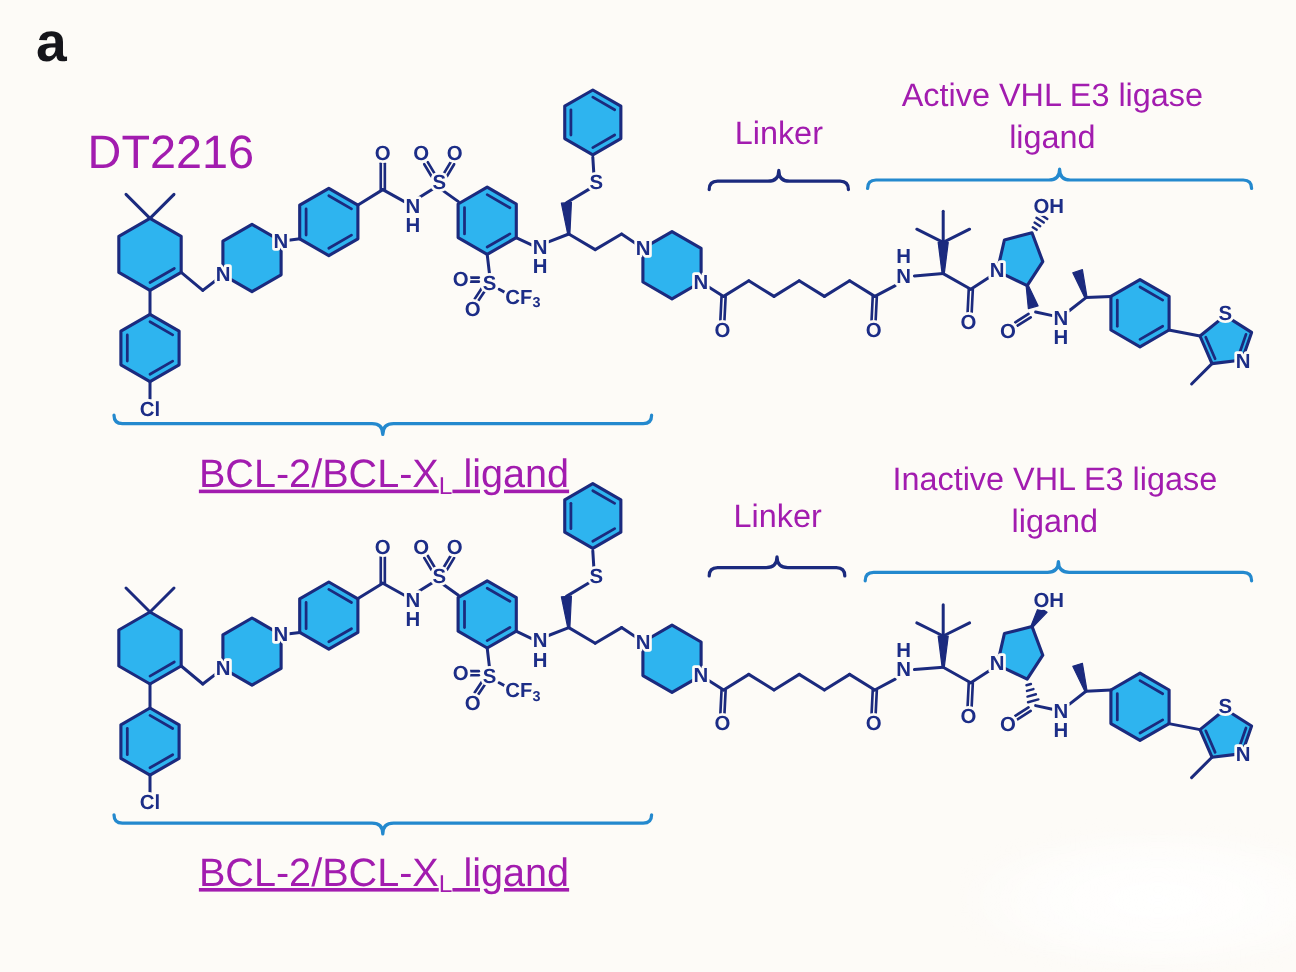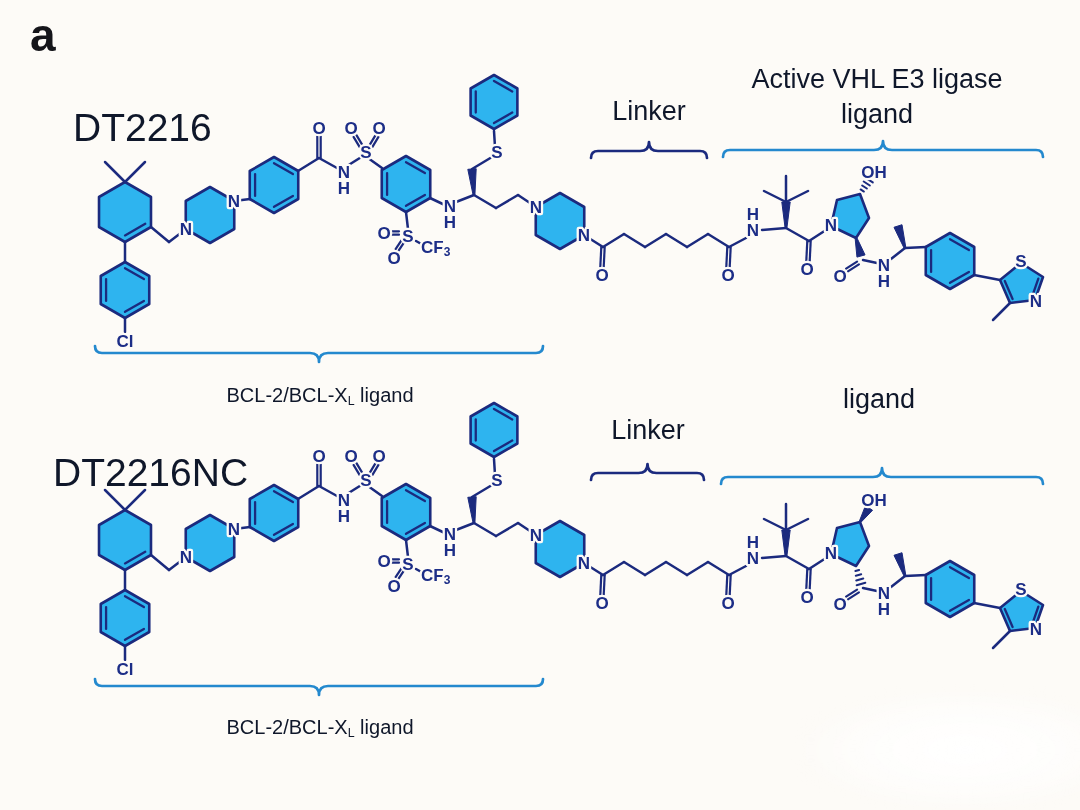--- a/index.html
+++ b/index.html
@@ -13,27 +13,27 @@
     background:radial-gradient(ellipse at center, rgba(255,255,255,0.95) 0%, rgba(255,255,255,0.55) 45%, rgba(255,255,255,0) 75%);
     filter:blur(5px);
     pointer-events:none;
   }
   #scene{position:absolute;left:0;top:0;}
   .panel-label{
     position:absolute;left:30px;top:12px;
     font-size:46px;font-weight:bold;color:#15151a;line-height:1;
   }
   .lbl{
-    position:absolute;color:#0f172a;white-space:nowrap;
+    position:absolute;color:#a21caf;white-space:nowrap;
     font-size:27px;line-height:32px;
   }
   .center{transform:translateX(-50%);text-align:center;}
   .mol-name{font-size:39px;}
   .e3{line-height:35px;}
-  .bcl{font-size:20px;}
+  .bcl{font-size:33px;text-decoration:underline;}
   .bcl .sub{font-size:0.62em;vertical-align:-0.28em;}
   .atom{
     font-family:"Liberation Sans",sans-serif;
     font-weight:bold;font-size:17px;fill:#1c2d87;
     paint-order:stroke;stroke:#fdfbf7;stroke-width:4.5px;stroke-linejoin:round;
   }
   .sub3{font-size:12px;}
 </style>
 </head>
 <body>
@@ -309,25 +309,25 @@
 
   <div class="lbl center e3" style="left:877px;top:62px">
     <div>Active VHL E3 ligase</div>
     <div>ligand</div>
   </div>
 
   <div class="lbl center bcl" style="left:320px;top:379px">
     <span>BCL-2/BCL-X</span><span class="sub">L</span><span> ligand</span>
   </div>
 
-  <div class="lbl mol-name" style="left:53px;top:457px">DT2216NC</div>
 
   <div class="lbl center" style="left:648px;top:414px">Linker</div>
 
   <div class="lbl center e3" style="left:879px;top:382px">
+    <div>Inactive VHL E3 ligase</div>
     <div>ligand</div>
   </div>
 
   <div class="lbl center bcl" style="left:320px;top:711px">
     <span>BCL-2/BCL-X</span><span class="sub">L</span><span> ligand</span>
   </div>
 
 </div>
 
 </body></html>

